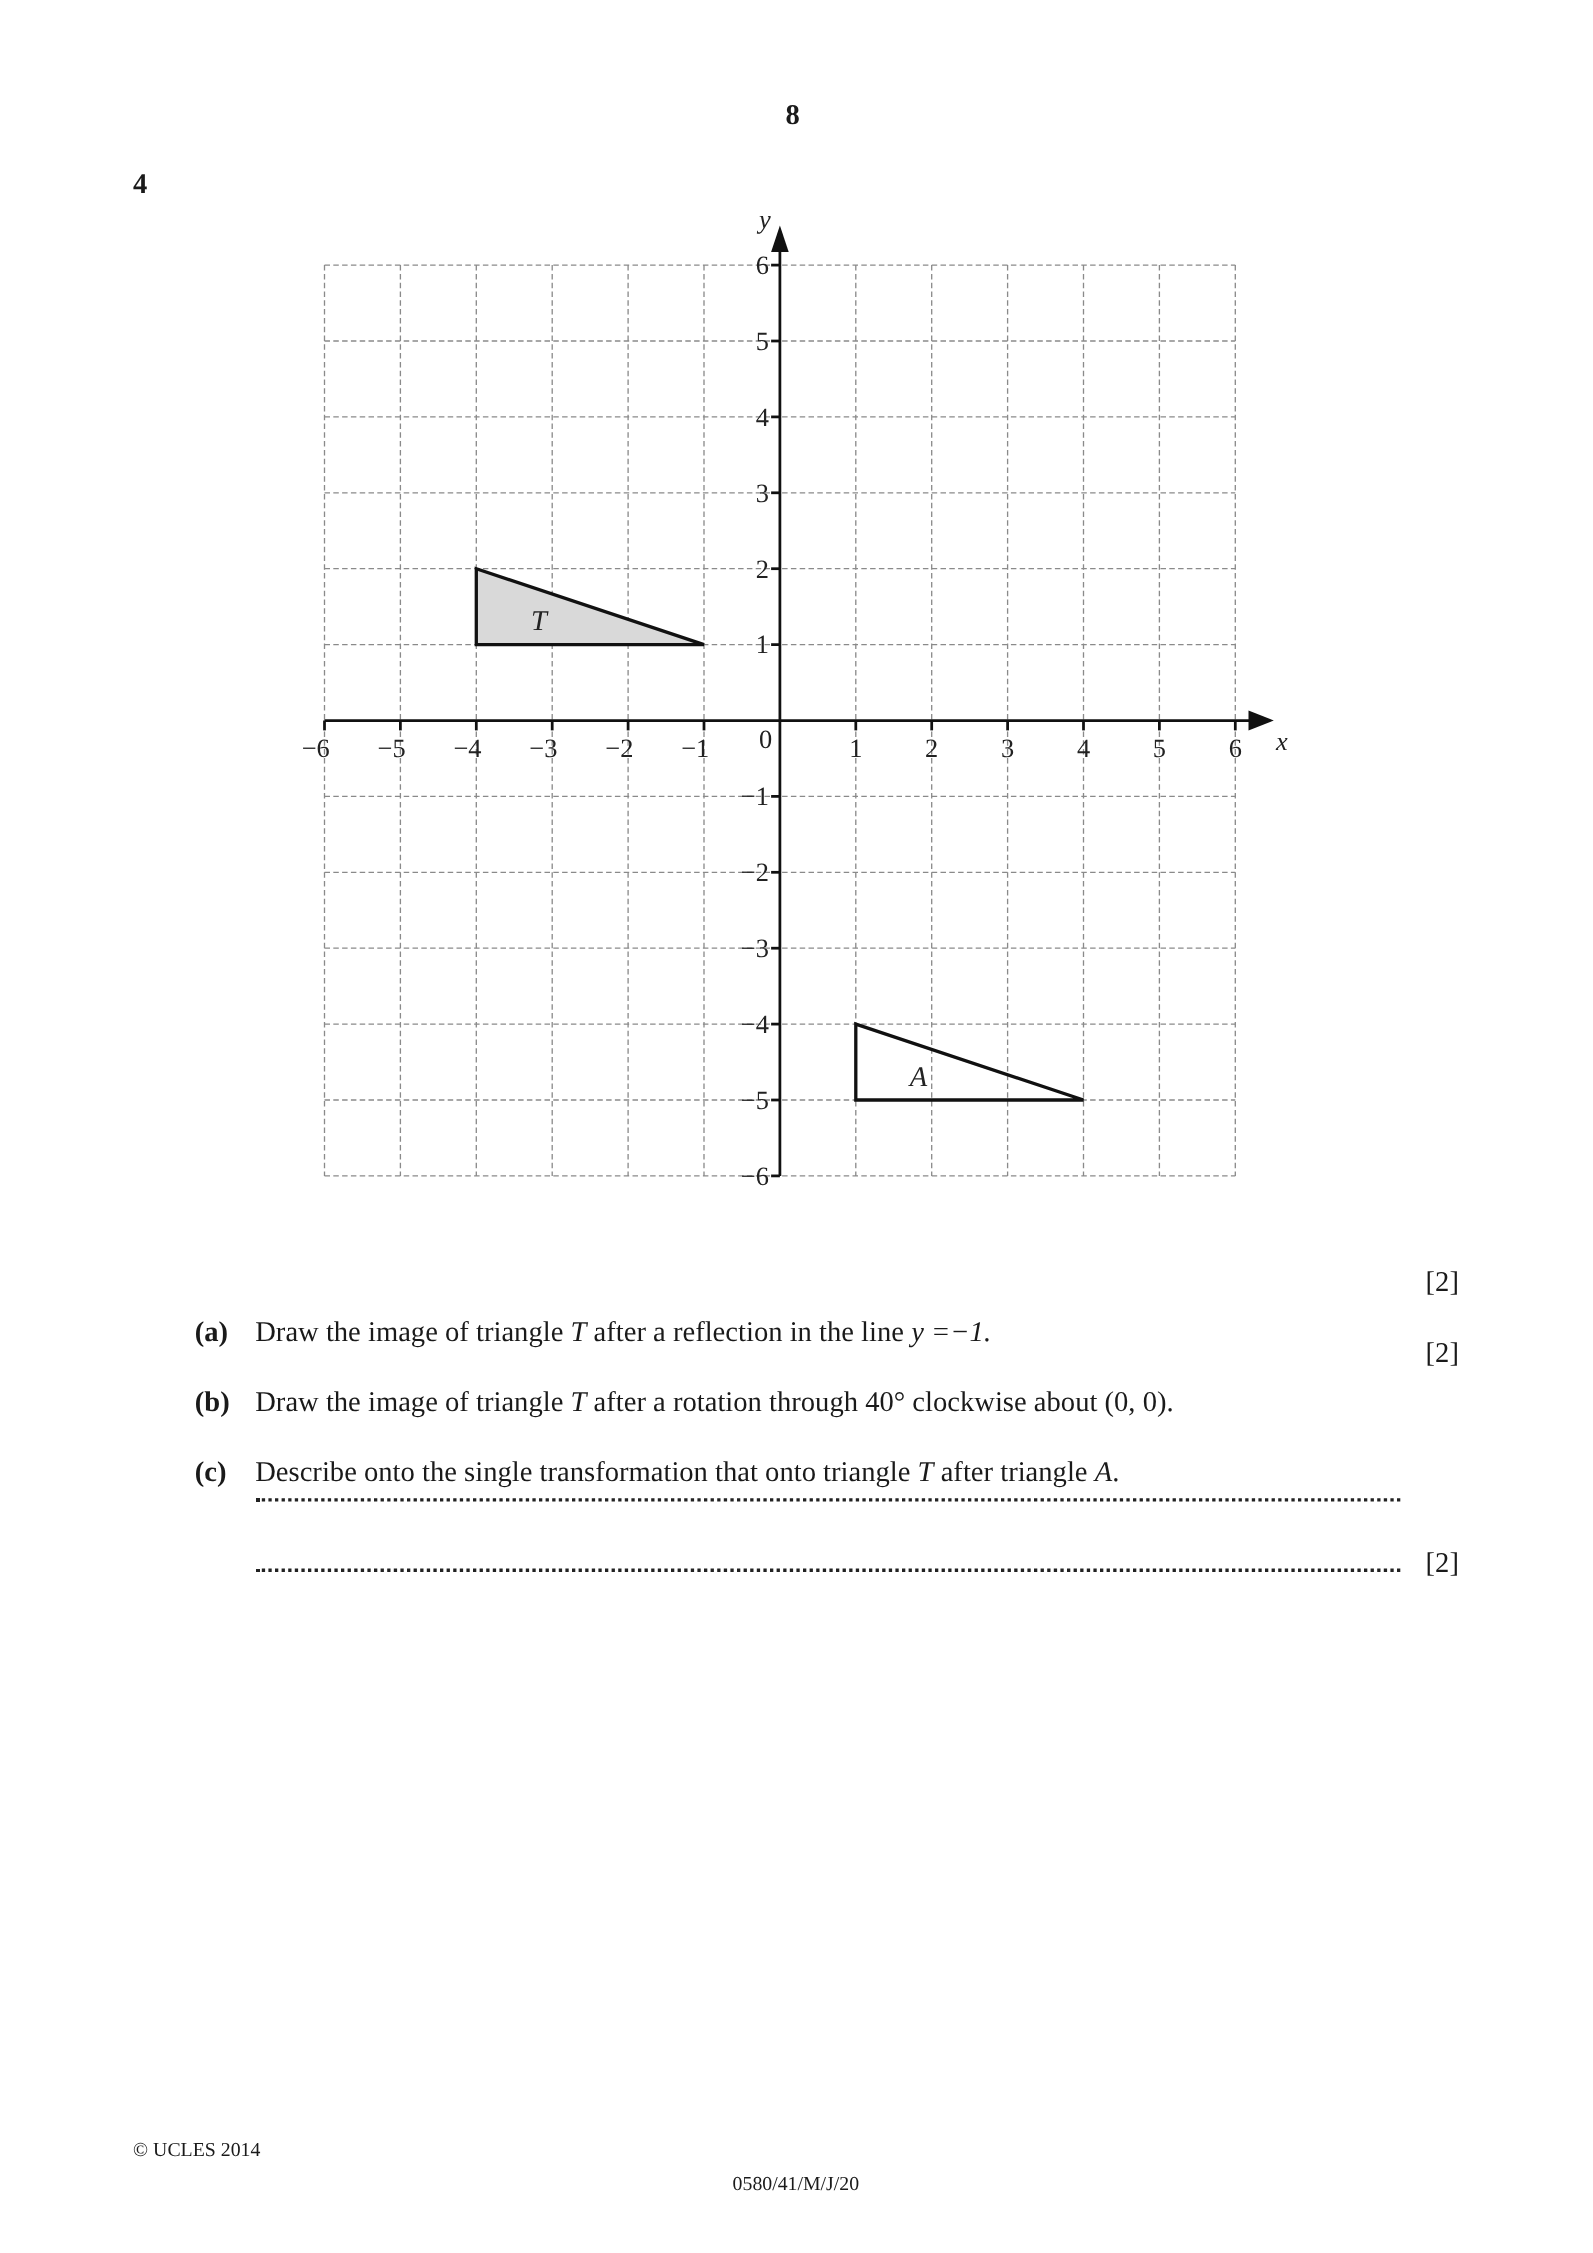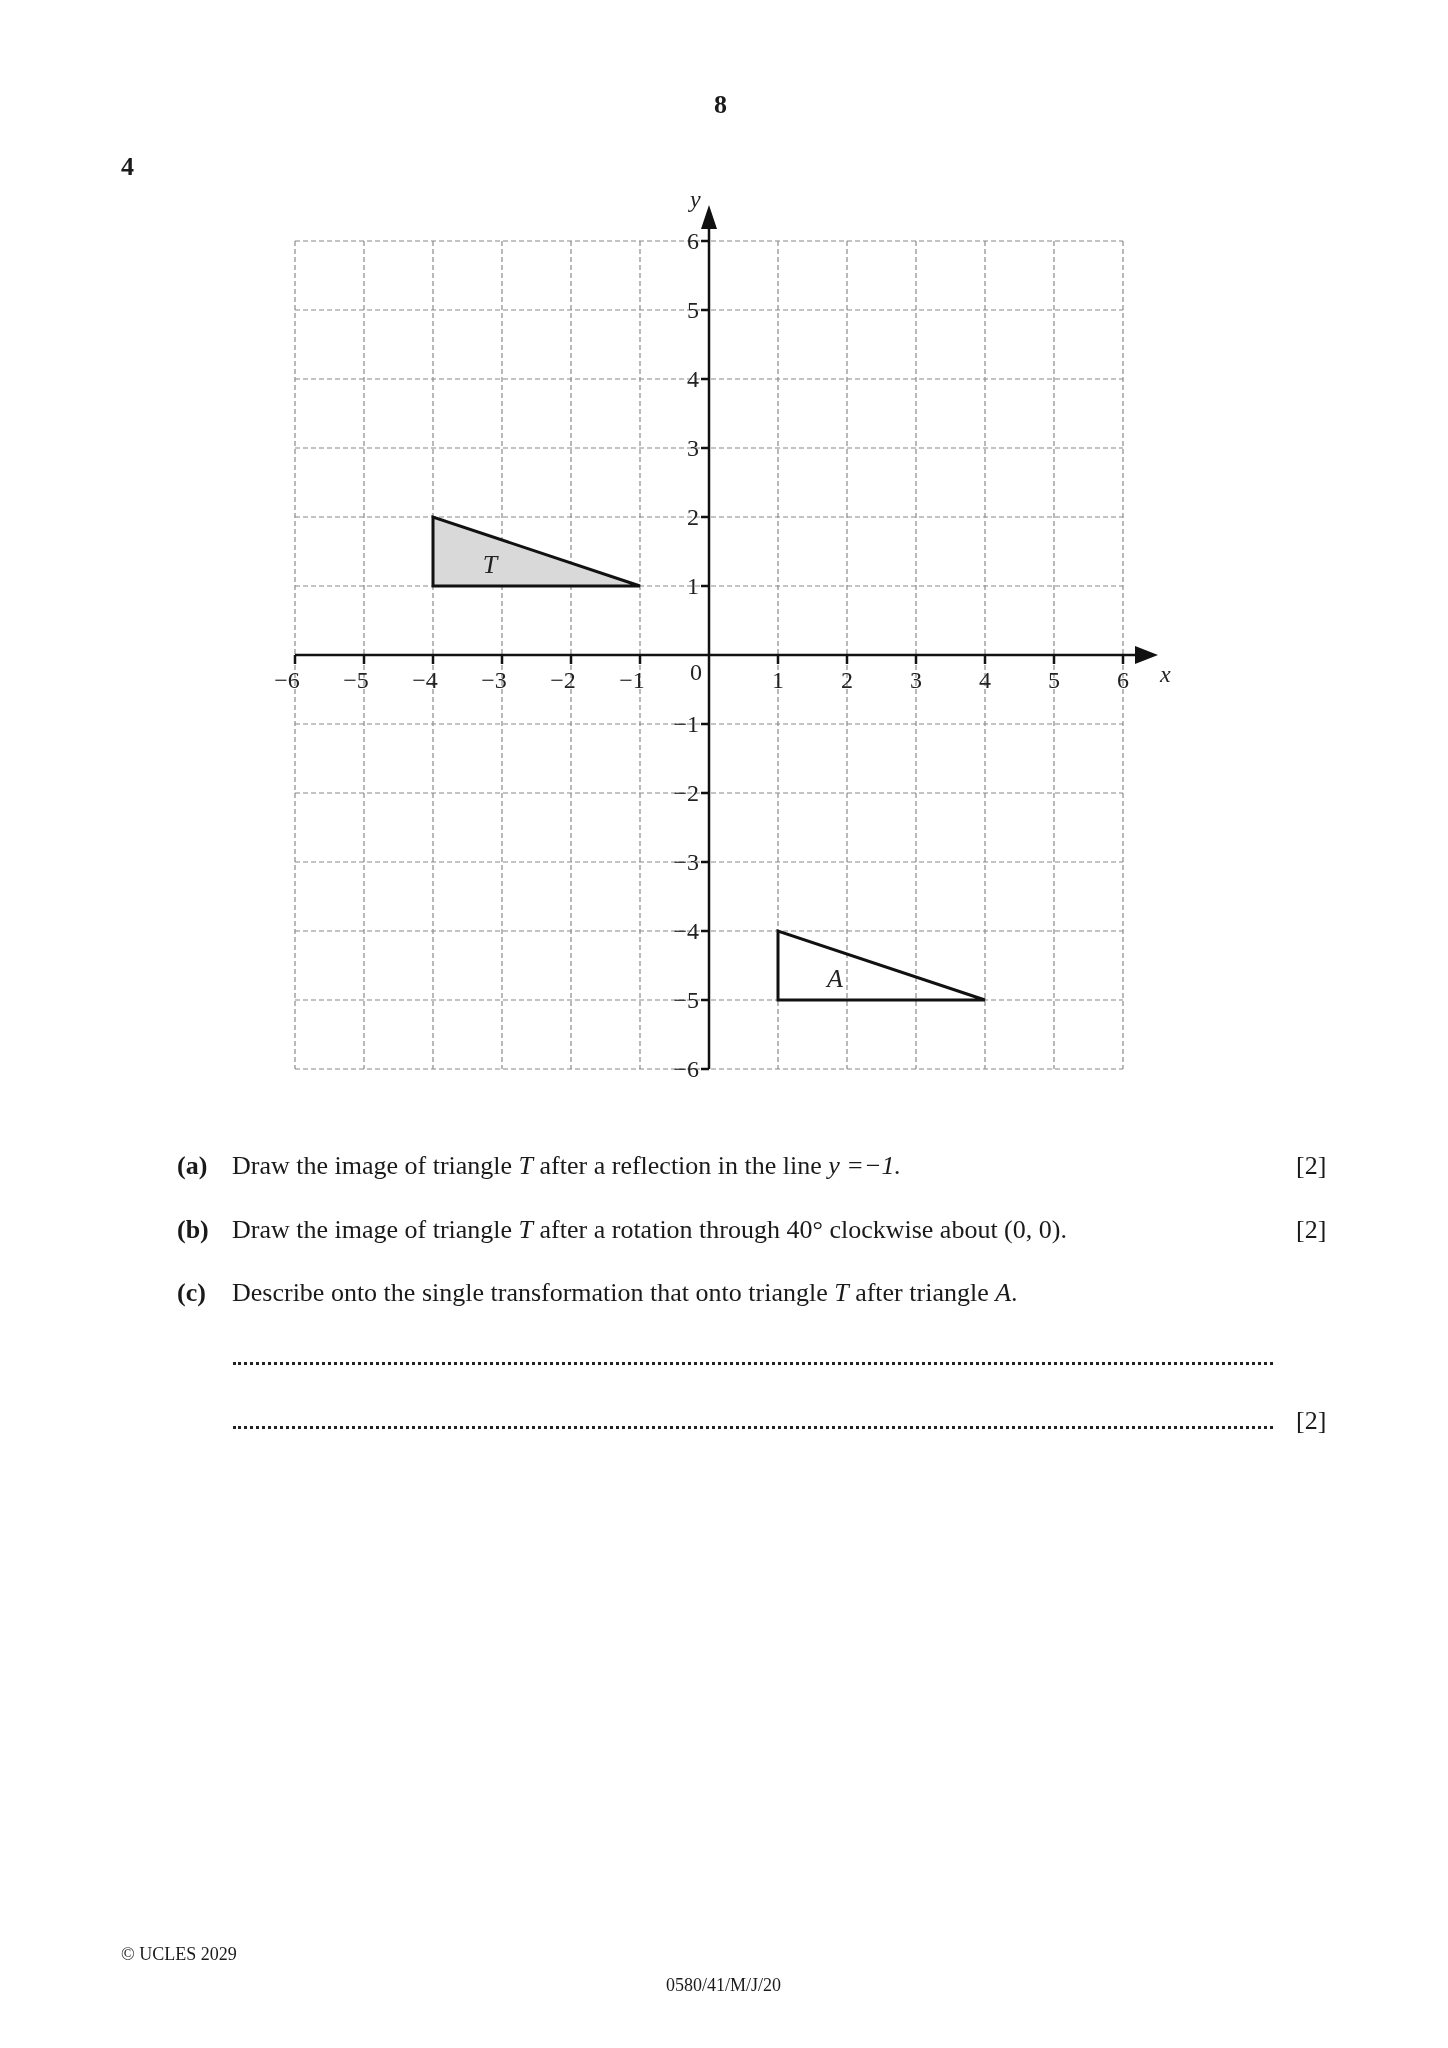--- a/index.html
+++ b/index.html
@@ -2,21 +2,21 @@
 <html><head>
 <meta charset="utf-8">
 <style>
   html, body { margin: 0; padding: 0; background: #ffffff; }
   body { width: 1448px; height: 2048px; position: relative; overflow: hidden;
          font-family: "Liberation Serif", "DejaVu Serif", serif; color: #1a1a1a; }
   .abs { position: absolute; }
   .page-number { left: 714px; top: 90px; font-size: 26px; font-weight: bold; }
   .question-number { left: 121px; top: 152px; font-size: 26px; font-weight: bold; }
   #graph { position: absolute; left: 0; top: 0; }
-  .part { position: absolute; left: 177px; font-size: 26px; line-height: 30px; white-space: nowrap; }
+  .part { position: absolute; left: 177px; font-size: 26px; line-height: 30px; white-space: nowrap; margin-top: 45px; }
   .part .lbl { font-weight: bold; display: inline-block; width: 55px; }
   .part i { font-style: italic; }
   .part b { font-weight: normal; }
   .marks { position: absolute; left: 1296px; font-size: 26px; line-height: 30px; }
   .answer-line { position: absolute; left: 233px; width: 1040px; height: 0;
                  border-top: 3px dotted #222; }
   .footer { position: absolute; top: 1944px; font-size: 18px; }
 </style>
 </head>
 <body>
@@ -121,14 +121,14 @@
 <div class="marks" style="top:1215px;">[2]</div>
 
 <div class="part" style="top:1278px;">
   <span class="lbl">(c)</span><span>Describe onto the </span><b>single</b><span> transformation that onto triangle </span><i>T</i><span> after triangle </span><i>A</i><span>.</span>
 </div>
 
 <div class="answer-line" style="top:1362px;"></div>
 <div class="answer-line" style="top:1426px;"></div>
 <div class="marks" style="top:1406px;">[2]</div>
 
-<div class="footer" style="left:121px;">© UCLES 2029</div>
+<div class="footer" style="left:121px;">© UCLES 2014</div>
 <div class="footer" style="left:666px;margin-top:31px;">0580/41/M/J/20</div>
 
 </body></html>

